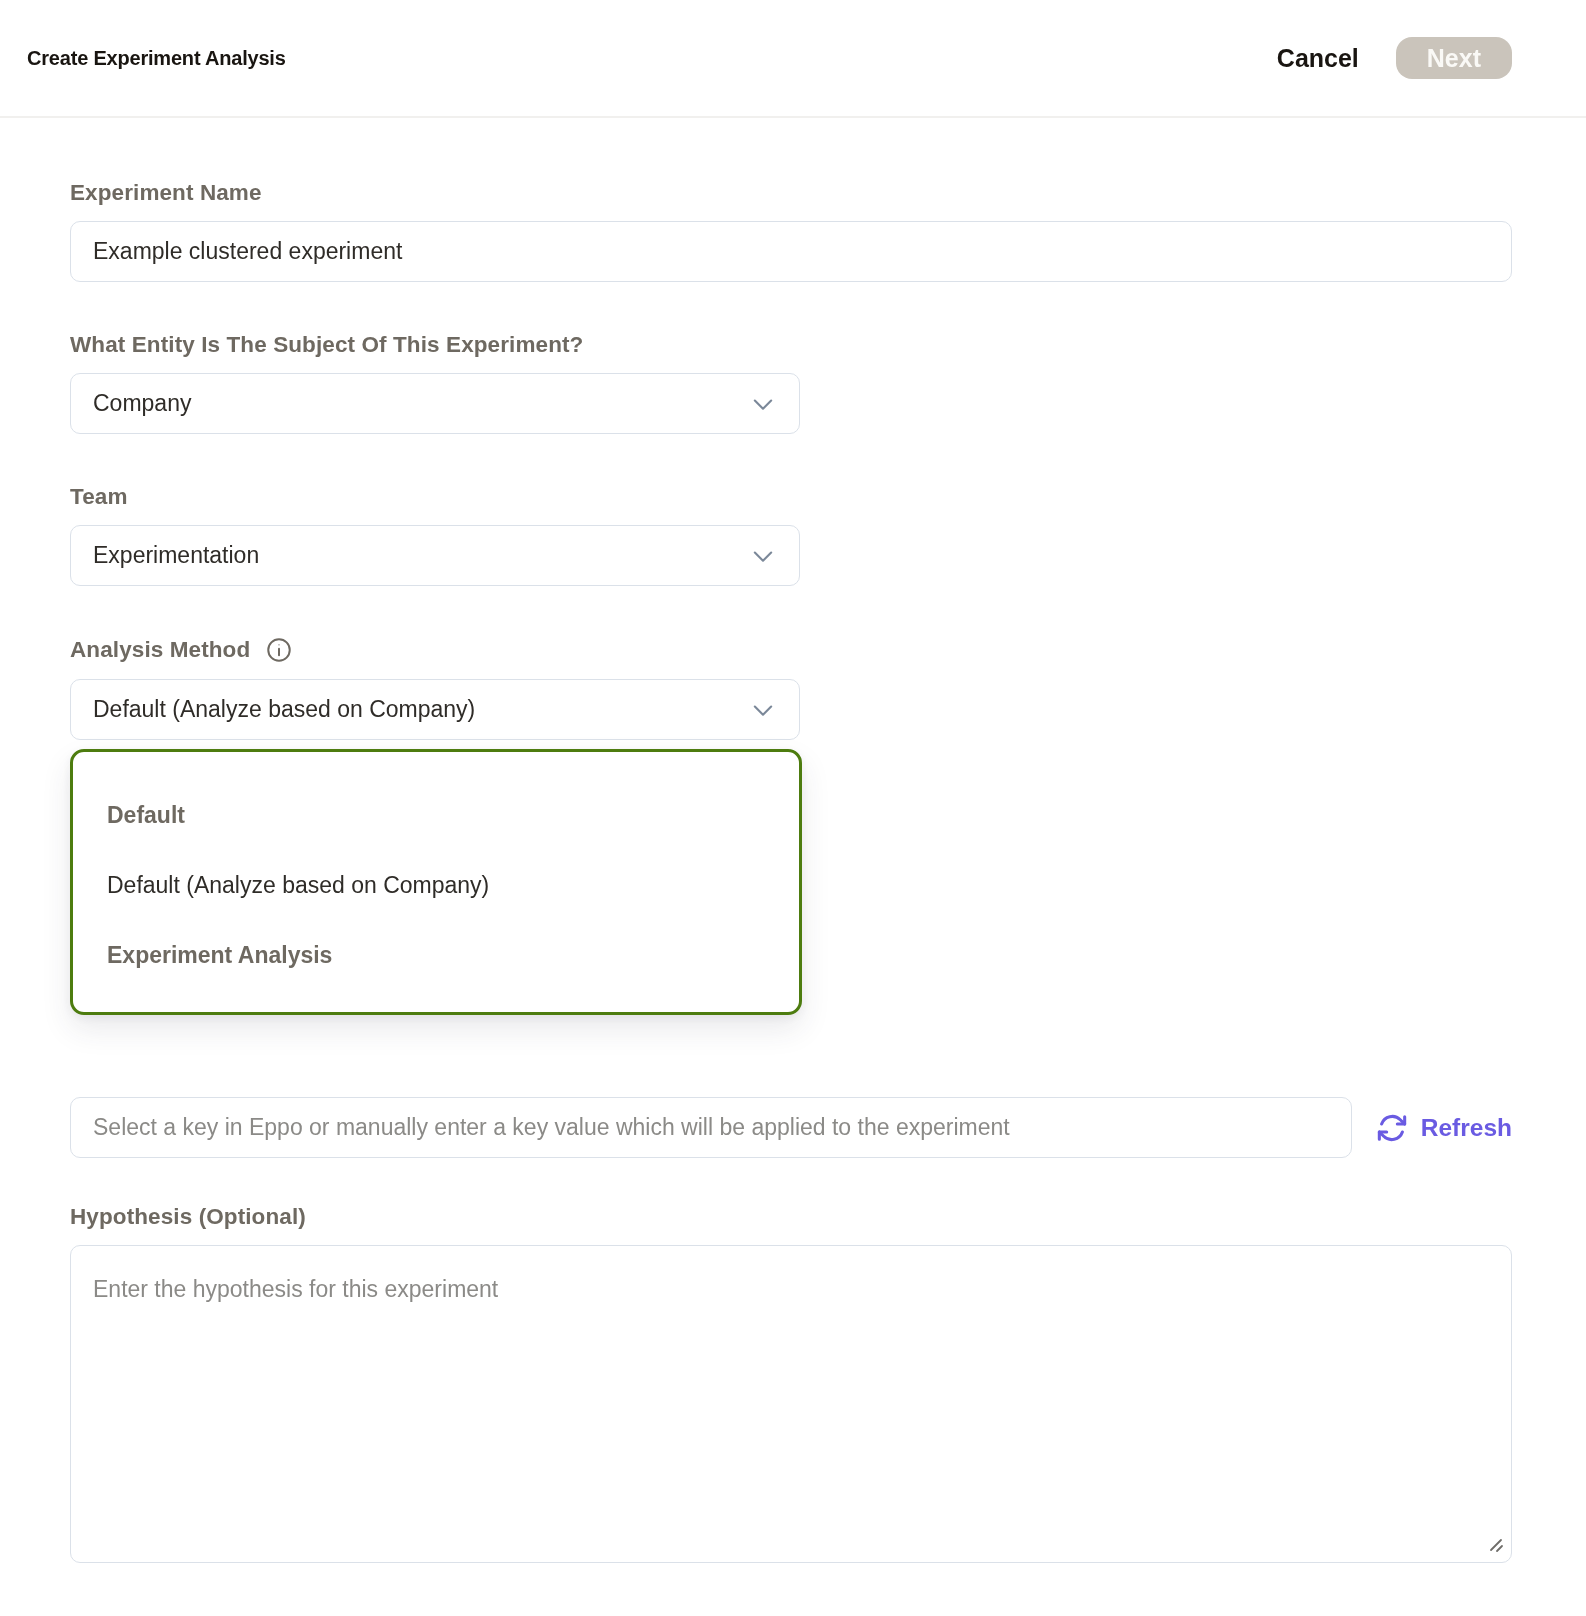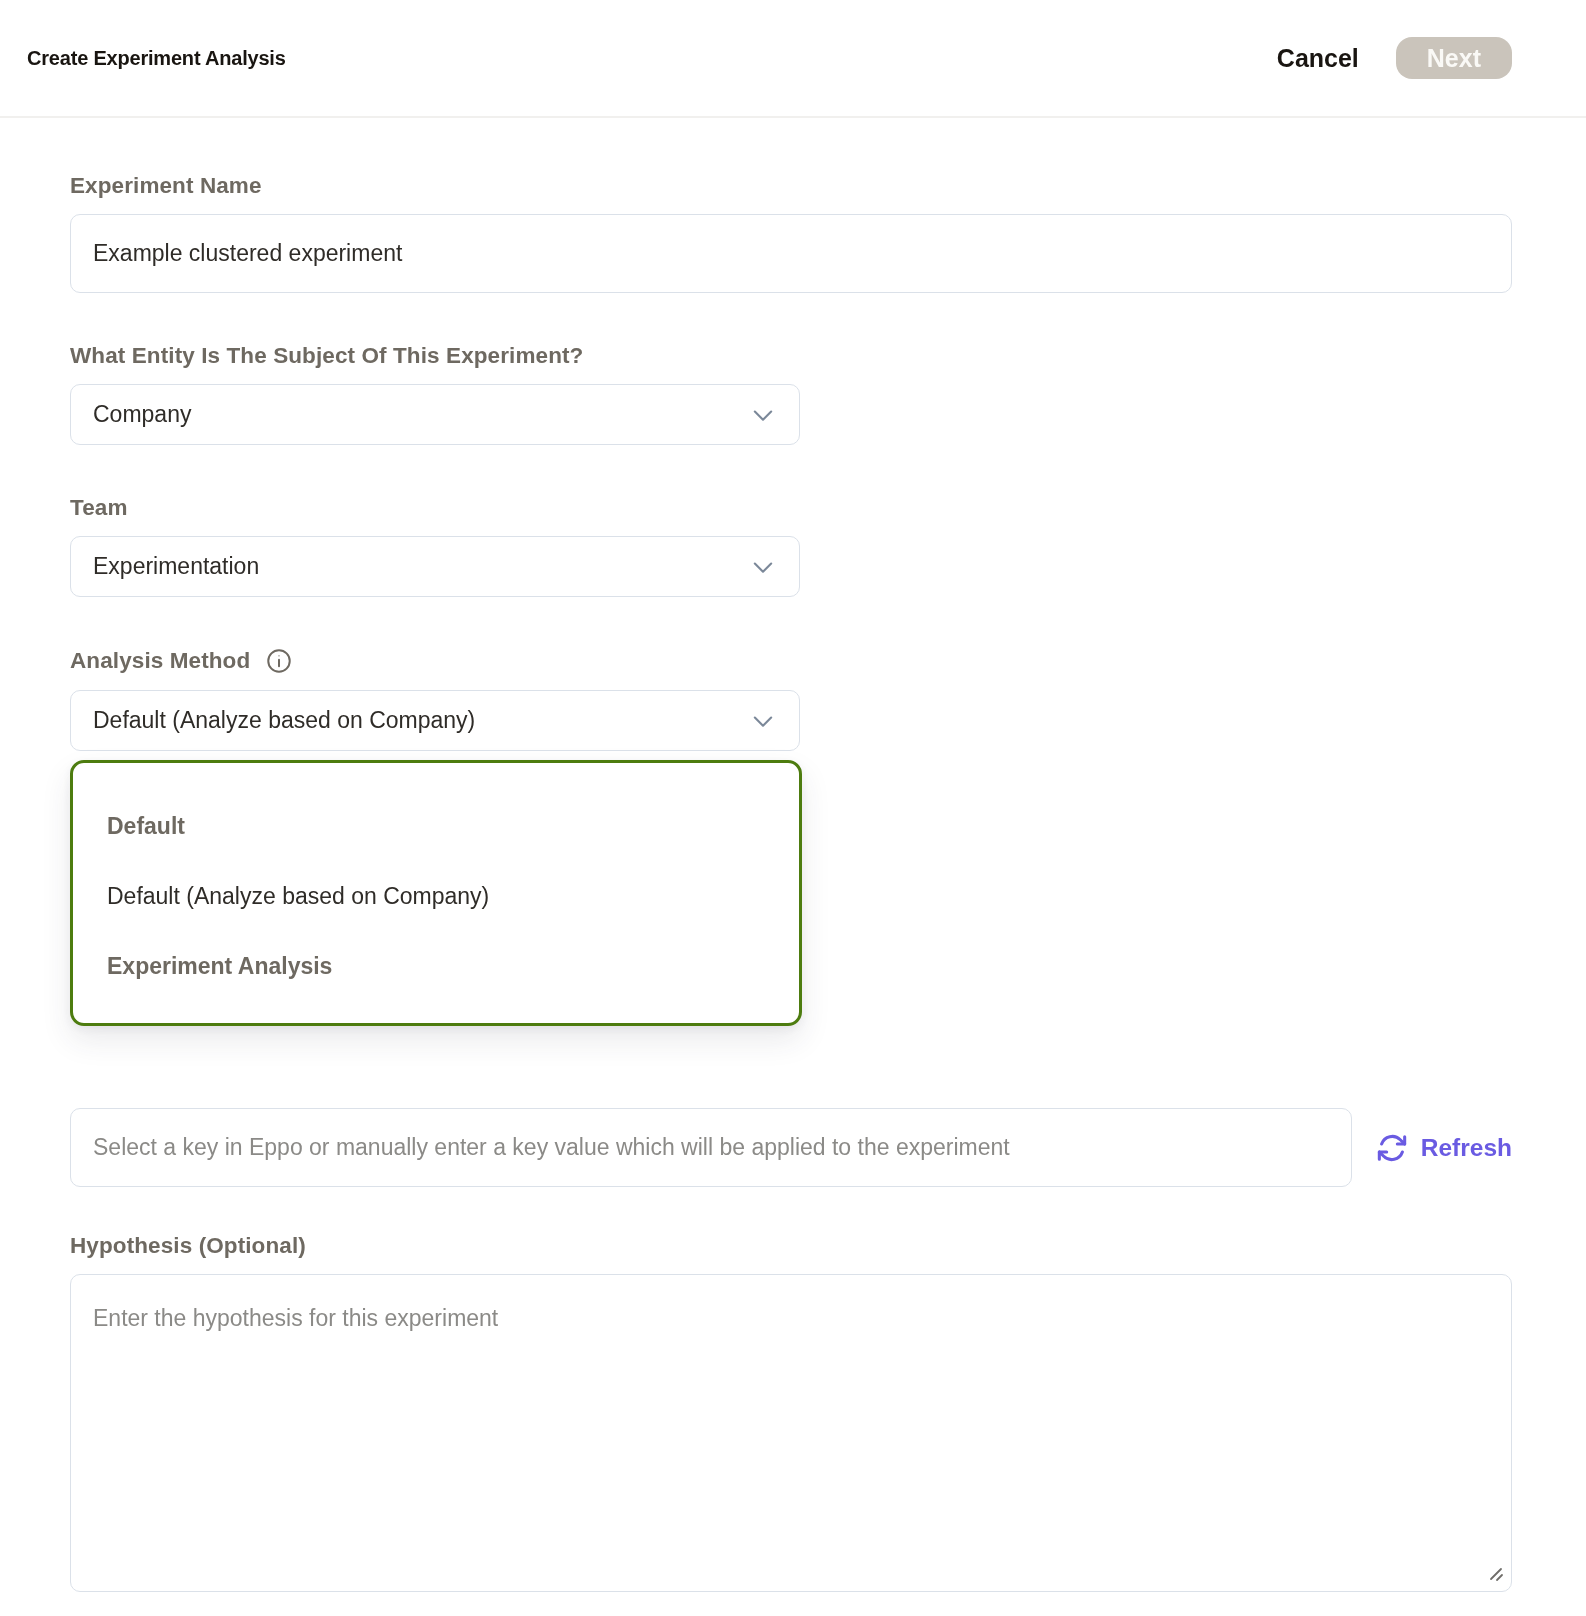--- a/index.html
+++ b/index.html
@@ -26,29 +26,29 @@
     background: none; border: none; cursor: pointer;
   }
   .next-btn {
     font-family: inherit; font-size: 25px; font-weight: bold; color: #faf9f6;
     background: #cac4bb; border: none; border-radius: 16px;
     height: 42px; padding: 0 31px; cursor: default;
   }
   
   main { padding: 54px 74px 0 70px; }
   .fieldblock { margin-top: 50px; }
-  .fieldblock.first { margin-top: 1px; }
+  .fieldblock.first { margin-top: 8px; }
   .label {
     font-size: 22.5px; font-weight: bold; color: #6e6961; margin-bottom: 15px;
     letter-spacing: 0.1px;
   }
   .label-row { display: flex; align-items: center; gap: 15px; margin-bottom: 15px; }
   .label-row .label { margin-bottom: 0; }
   .text-input {
-    width: 100%; height: 79px;
+    width: 100%; height: 61px;
     border: 1.5px solid #dbe1e9; border-radius: 10px;
     padding: 0 22px; font-family: inherit; font-size: 23px; color: #2f2c28;
     background: #fff; outline: none;
   }
   .text-input::placeholder, textarea::placeholder { color: #8b8a87; opacity: 1; }
   .select {
     width: 730px; height: 61px;
     border: 1.5px solid #dbe1e9; border-radius: 10px;
     display: flex; align-items: center; justify-content: space-between;
     padding: 0 22px; font-size: 23px; color: #2f2c28; background: #fff;

